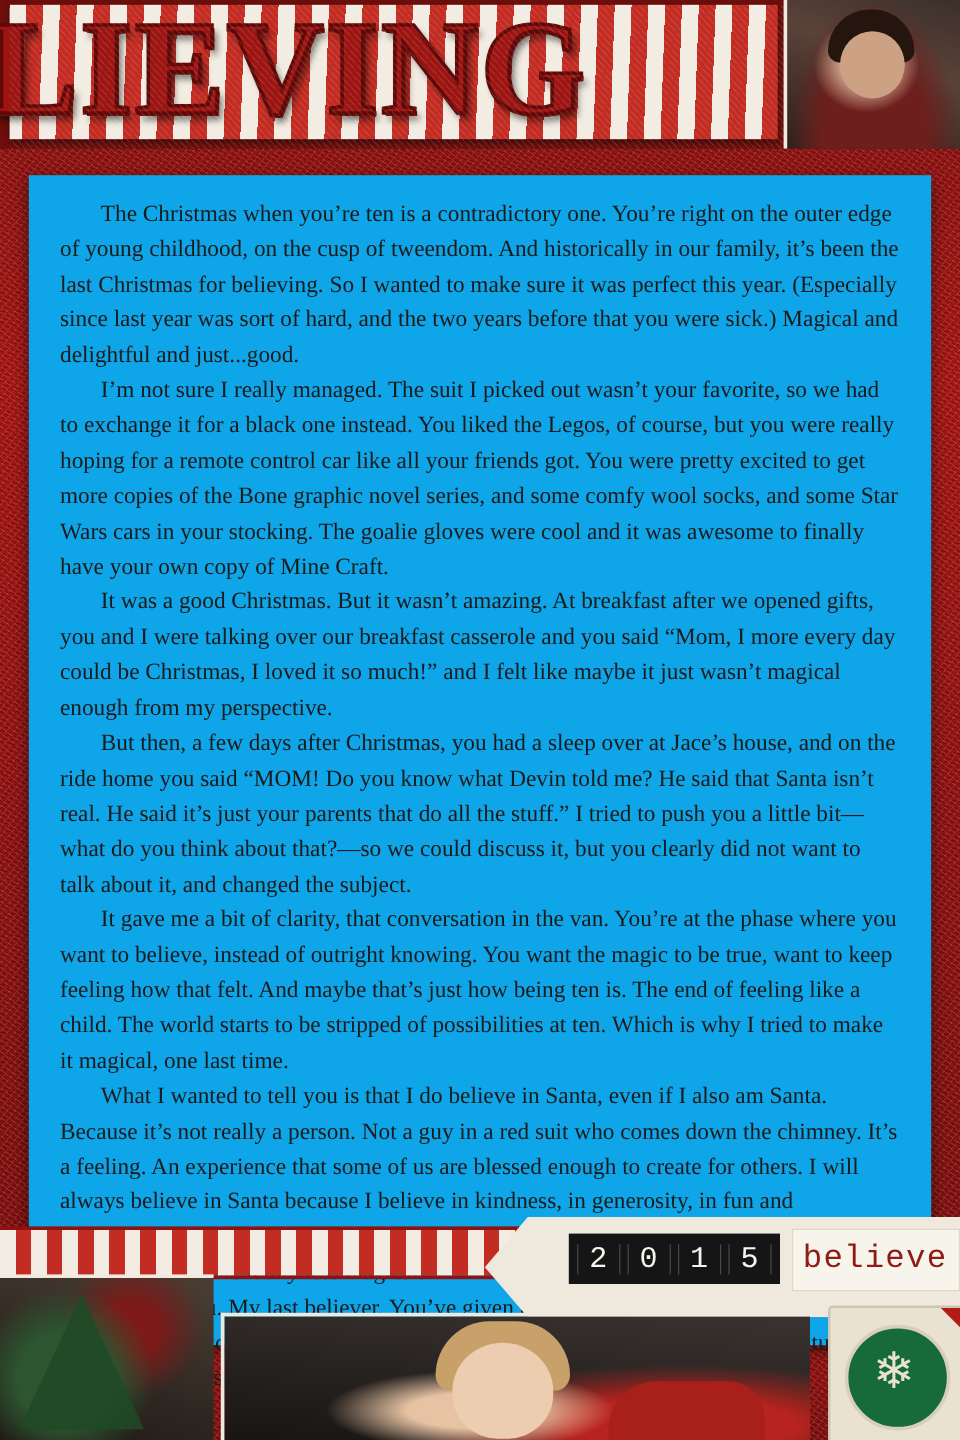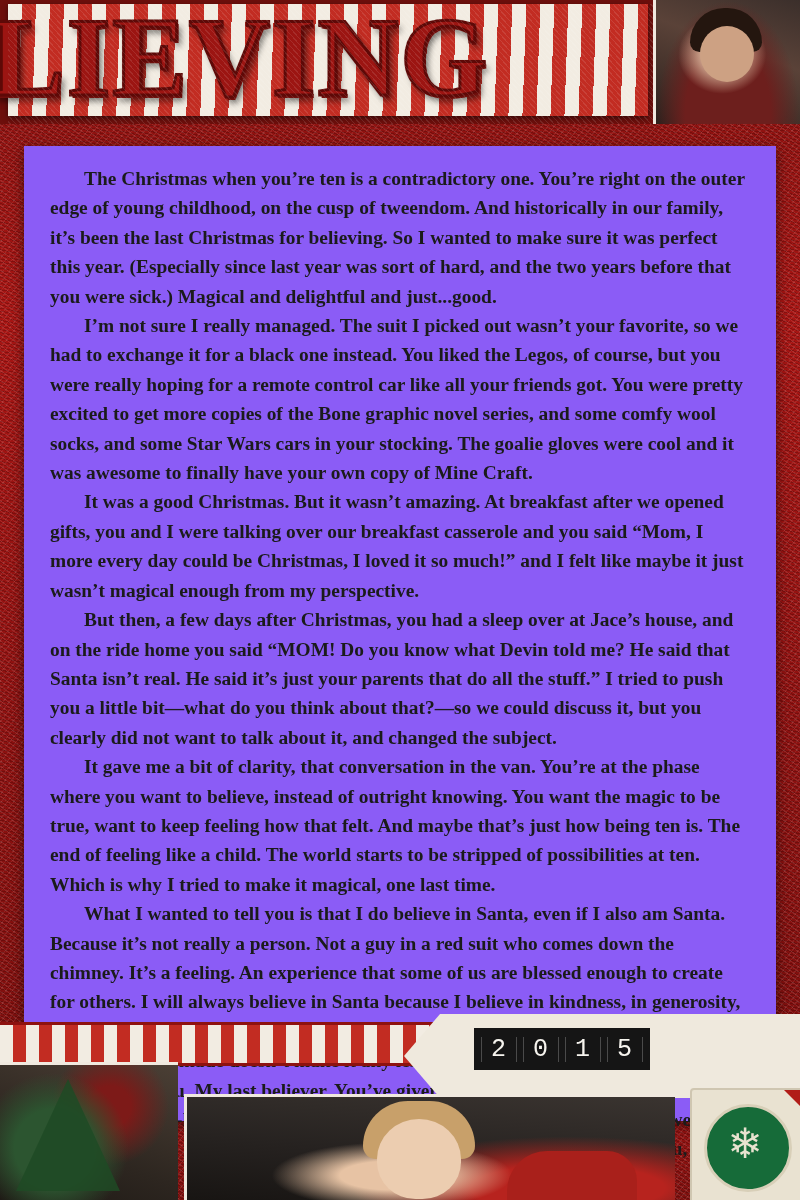--- a/index.html
+++ b/index.html
@@ -115,23 +115,22 @@
     background: #cda183;
   }
 
   
   .card {
     position: absolute;
     left: 24px;
     top: 146px;
     width: 752px;
     height: 975px;
-    background: #8b5cf6;
+    background: #0ea5e9;
     box-shadow: 0 4px 12px rgba(0,0,0,0.55);
-    font-weight: bold;
   }
   .card-inner {
     padding: 18px 26px 10px 26px;
     color: #1b1b1b;
     font-size: 19.4px;
     line-height: 29.4px;
     text-align: left;
   }
   .card-inner p {
     margin: 0;
@@ -333,20 +332,23 @@
 
   <div class="arrow-tag"></div>
 
   <div class="year-box">
     <div class="year-digit">2</div>
     <div class="year-digit">0</div>
     <div class="year-digit">1</div>
     <div class="year-digit">5</div>
   </div>
 
+  <div class="believe-tag">
+    <span>believe</span>
+  </div>
 
   <div class="photo-bottomleft">
     <div class="tree"></div>
   </div>
 
   <div class="photo-bottomcenter">
     <div class="child-hair"></div>
     <div class="child-face"></div>
     <div class="blanket"></div>
   </div>

